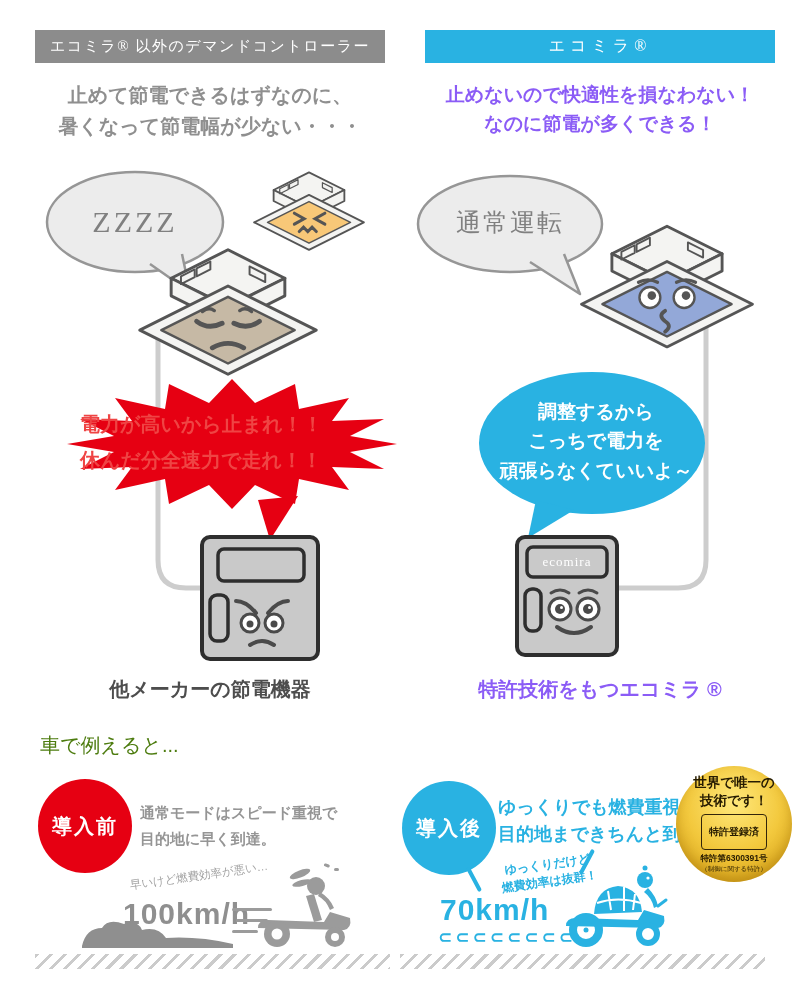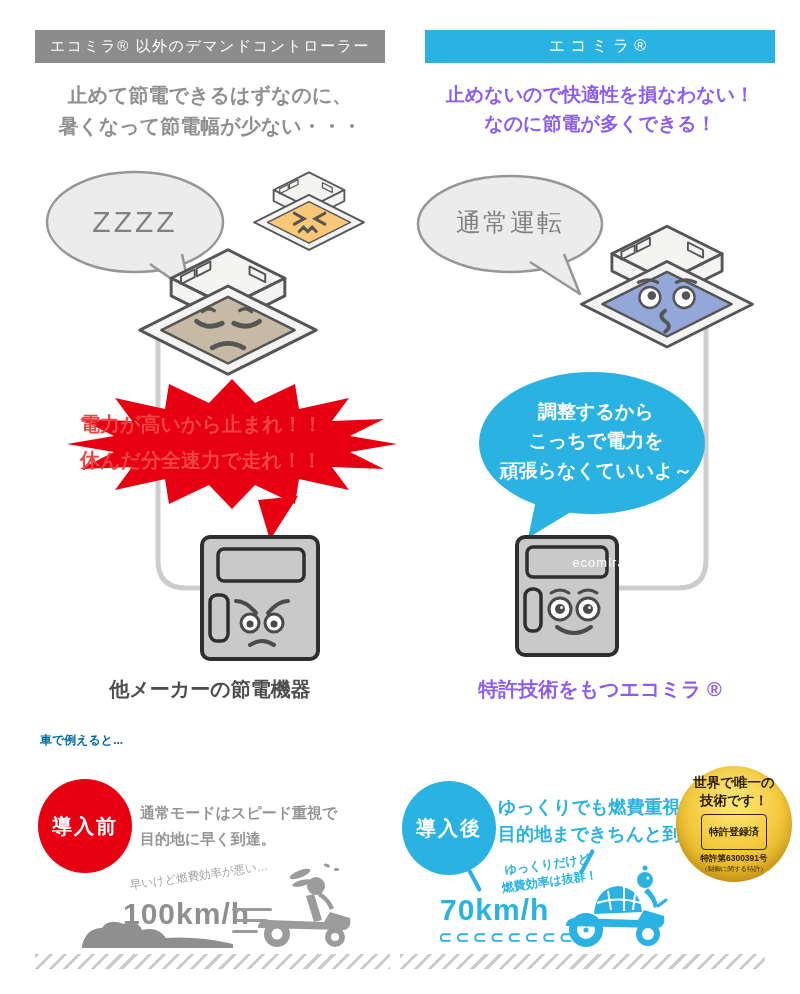--- a/index.html
+++ b/index.html
@@ -1,38 +1,38 @@
 <!DOCTYPE html>
 <html><head>
 <meta charset="utf-8">
 <style>
   html,body{margin:0;padding:0;background:#fff;}
   body{font-family:"Liberation Sans","DejaVu Sans",sans-serif;}
   #stage{position:relative;width:800px;height:994px;background:#fff;overflow:hidden;}
   .abs{position:absolute;}
-  .ctr{display:flex;align-items:center;justify-content:center;text-align:center;}
+  .ctr{display:flex;align-items:center;justify-content:center;text-align:center;font-family:Liberation Serif, serif;}
 
   .col-header{width:350px;height:33px;color:#fff;font-size:15px;font-weight:500;letter-spacing:1.5px;}
   .col-header.gray{background:#8c8c8c;}
   .col-header.cyan{background:#29b2e2;letter-spacing:5px;font-size:16px;}
 
   .subtitle{width:350px;text-align:center;font-weight:700;line-height:1.55;}
   .subtitle.gray{color:#8f8f8f;font-size:20px;}
   .subtitle.cyan{color:#8b5cf6;font-size:19px;}
 
   .bubble-text{color:#808080;letter-spacing:3px;}
   .shout-text{color:#ef4444;font-weight:700;font-size:20px;line-height:1.8;text-align:left;}
   .speech-text{color:#fff;font-weight:700;font-size:19px;line-height:1.55;text-align:center;}
 
   .device-label{width:350px;text-align:center;font-weight:700;font-size:20px;}
   .device-label.gray{color:#4d4d4d;}
   .device-label.cyan{color:#8b5cf6;}
-  .brand-text{color:#fff;font-size:13px;letter-spacing:1px;text-align:center;margin-left:32px;}
-
-  .section-heading{font-size:12px;color:#0369a1;font-weight:bold;}
+  .brand-text{color:#fff;font-size:13px;letter-spacing:1px;text-align:center;}
+
+  .section-heading{font-size:20px;color:#4d7c0f;}
 
   .badge-circle{width:94px;height:94px;border-radius:50%;color:#fff;font-weight:700;font-size:20px;letter-spacing:2px;}
   .badge-circle.red{background:#e60012;}
   .badge-circle.cyan{background:#29b2e2;}
 
   .desc{line-height:1.7;}
   .desc.gray{color:#959595;font-size:15px;font-weight:600;}
   .desc.cyan{color:#29b2e2;font-size:18px;font-weight:700;line-height:1.5;}
 
   .caption{font-size:11.5px;transform:rotate(-8deg);transform-origin:left center;white-space:nowrap;}

